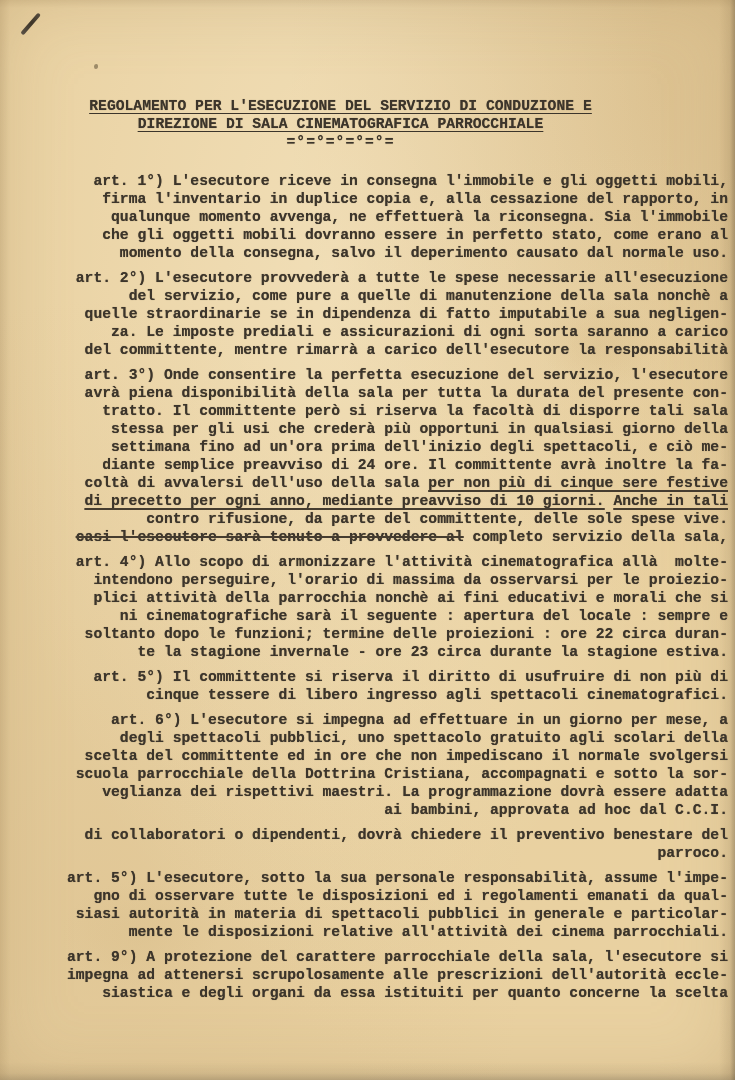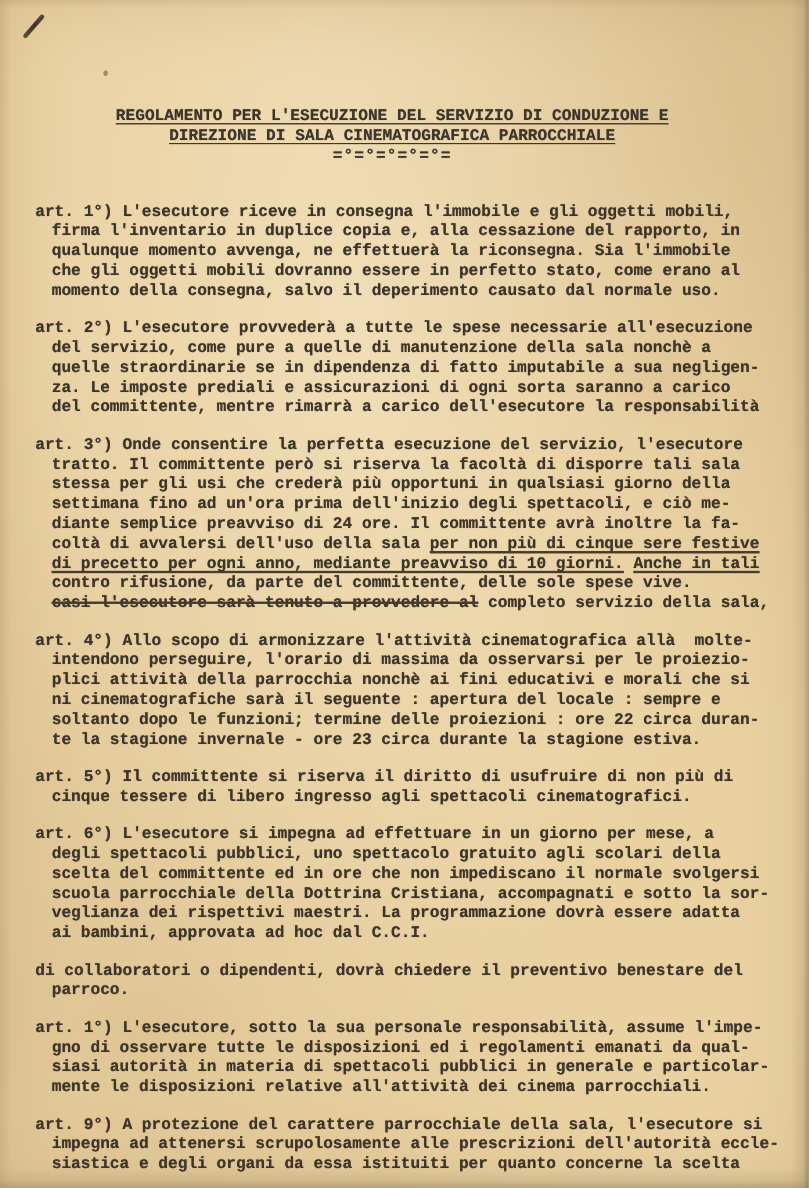--- a/index.html
+++ b/index.html
@@ -21,29 +21,29 @@
     font-family:"Liberation Mono","DejaVu Sans Mono",monospace;
     color:#3c352b;
   }
   .ink{
     font-weight:bold;
     text-shadow:0 0 0.7px rgba(64,55,42,0.75);
   }
   .title-block{
     position:absolute;top:97px;left:0;width:681px;
     text-align:center;
-    font-size:14.7px;line-height:18px;padding-left:16px;
+    font-size:14.7px;line-height:18px;
   }
   .title-line{display:block;text-decoration:underline;text-decoration-thickness:1.4px;text-underline-offset:3px;}
   .ornament{display:block;text-decoration:none;letter-spacing:1px;}
   .articles{
     position:absolute;top:168px;left:32px;width:696px;
     font-size:14.7px;line-height:18px;
   }
-  .article{margin:16px 0 7px 0;}
+  .article{margin:4px 0 7px 0;text-align:right;}
   .line{display:block;white-space:pre;}
   .article .line + .line{padding-left:15px;}
   .u{text-decoration:underline;text-decoration-thickness:1.5px;text-underline-offset:2.5px;text-decoration-color:#453c2f;}
   .s{text-decoration:line-through;text-decoration-thickness:1.5px;text-decoration-color:#453c2f;}
   .pen-slash{
     position:absolute;left:17px;top:22px;width:27px;height:3.6px;
     background:linear-gradient(to right,#5a5145,#3e3528 55%,#564c3e);
     border-radius:2px;
     transform:rotate(-49deg);
   }
@@ -81,20 +81,21 @@
       </p>
       <p class="article">
         <span class="line"><span>art. 2°) L'esecutore provvederà a tutte le spese necessarie all'esecuzione</span></span>
         <span class="line"><span>del servizio, come pure a quelle di manutenzione della sala nonchè a</span></span>
         <span class="line"><span>quelle straordinarie se in dipendenza di fatto imputabile a sua negligen-</span></span>
         <span class="line"><span>za. Le imposte prediali e assicurazioni di ogni sorta saranno a carico</span></span>
         <span class="line"><span>del committente, mentre rimarrà a carico dell'esecutore la responsabilità</span></span>
       </p>
       <p class="article">
         <span class="line"><span>art. 3°) Onde consentire la perfetta esecuzione del servizio, l'esecutore</span></span>
+        <span class="line"><span>avrà piena disponibilità della sala per tutta la durata del presente con-</span></span>
         <span class="line"><span>tratto. Il committente però si riserva la facoltà di disporre tali sala</span></span>
         <span class="line"><span>stessa per gli usi che crederà più opportuni in qualsiasi giorno della</span></span>
         <span class="line"><span>settimana fino ad un'ora prima dell'inizio degli spettacoli, e ciò me-</span></span>
         <span class="line"><span>diante semplice preavviso di 24 ore. Il committente avrà inoltre la fa-</span></span>
         <span class="line"><span>coltà di avvalersi dell'uso della sala </span><span class="u">per non più di cinque sere festive</span></span>
         <span class="line"><span class="u">di precetto per ogni anno, mediante preavviso di 10 giorni.</span><span> </span><span class="u">Anche in tali</span></span>
         <span class="line"><span>contro rifusione, da parte del committente, delle sole spese vive.</span></span>
         <span class="line"><span class="s">casi l'esecutore sarà tenuto a provvedere al</span><span> completo servizio della sala,</span></span>
       </p>
       <p class="article">
@@ -115,21 +116,21 @@
         <span class="line"><span>scelta del committente ed in ore che non impediscano il normale svolgersi</span></span>
         <span class="line"><span>scuola parrocchiale della Dottrina Cristiana, accompagnati e sotto la sor-</span></span>
         <span class="line"><span>veglianza dei rispettivi maestri. La programmazione dovrà essere adatta</span></span>
         <span class="line"><span>ai bambini, approvata ad hoc dal C.C.I.</span></span>
       </p>
       <p class="article">
         <span class="line"><span>di collaboratori o dipendenti, dovrà chiedere il preventivo benestare del</span></span>
         <span class="line"><span>parroco.</span></span>
       </p>
       <p class="article">
-        <span class="line"><span>art. 1°) L'esecutore, sotto la sua personale responsabilità, assume l'impe-</span></span>
+        <span class="line"><span>art. 5°) L'esecutore, sotto la sua personale responsabilità, assume l'impe-</span></span>
         <span class="line"><span>gno di osservare tutte le disposizioni ed i regolamenti emanati da qual-</span></span>
         <span class="line"><span>siasi autorità in materia di spettacoli pubblici in generale e particolar-</span></span>
         <span class="line"><span>mente le disposizioni relative all'attività dei cinema parrocchiali.</span></span>
       </p>
       <p class="article">
         <span class="line"><span>art. 9°) A protezione del carattere parrocchiale della sala, l'esecutore si</span></span>
         <span class="line"><span>impegna ad attenersi scrupolosamente alle prescrizioni dell'autorità eccle-</span></span>
         <span class="line"><span>siastica e degli organi da essa istituiti per quanto concerne la scelta</span></span>
       </p>
     </div>

